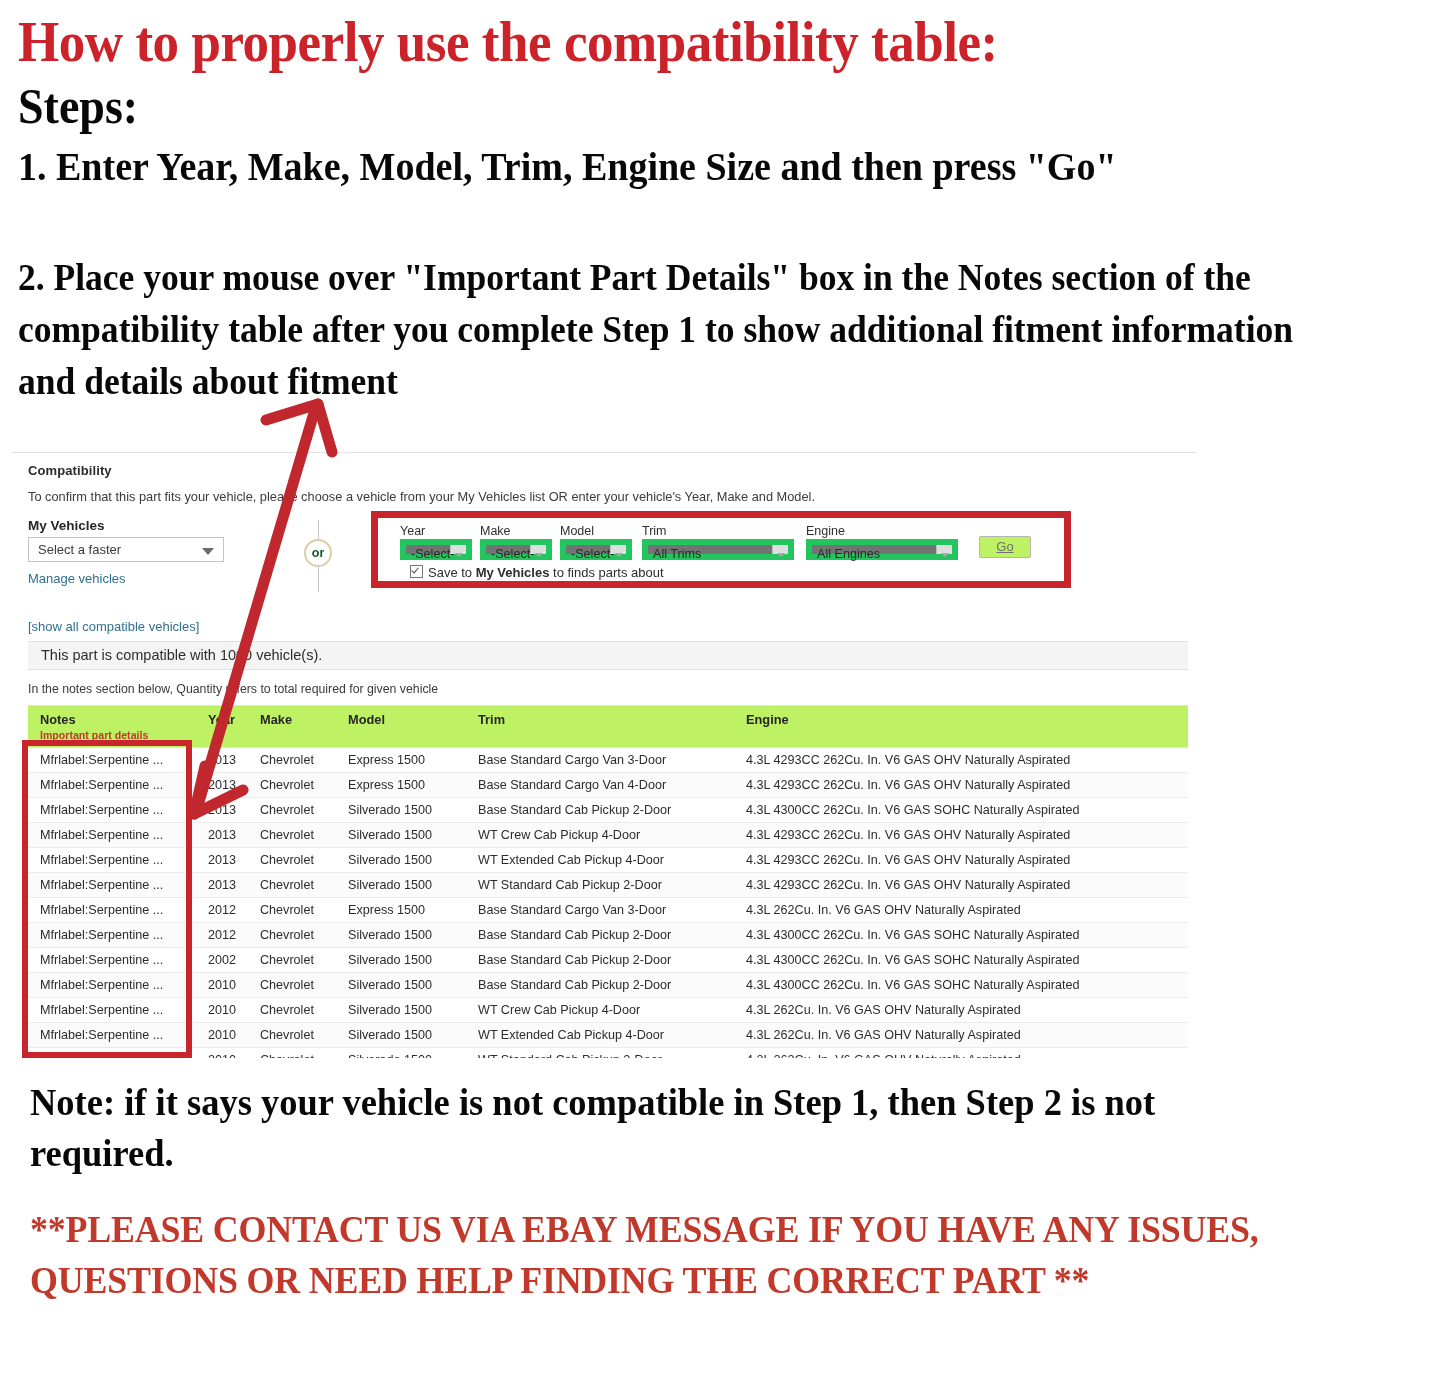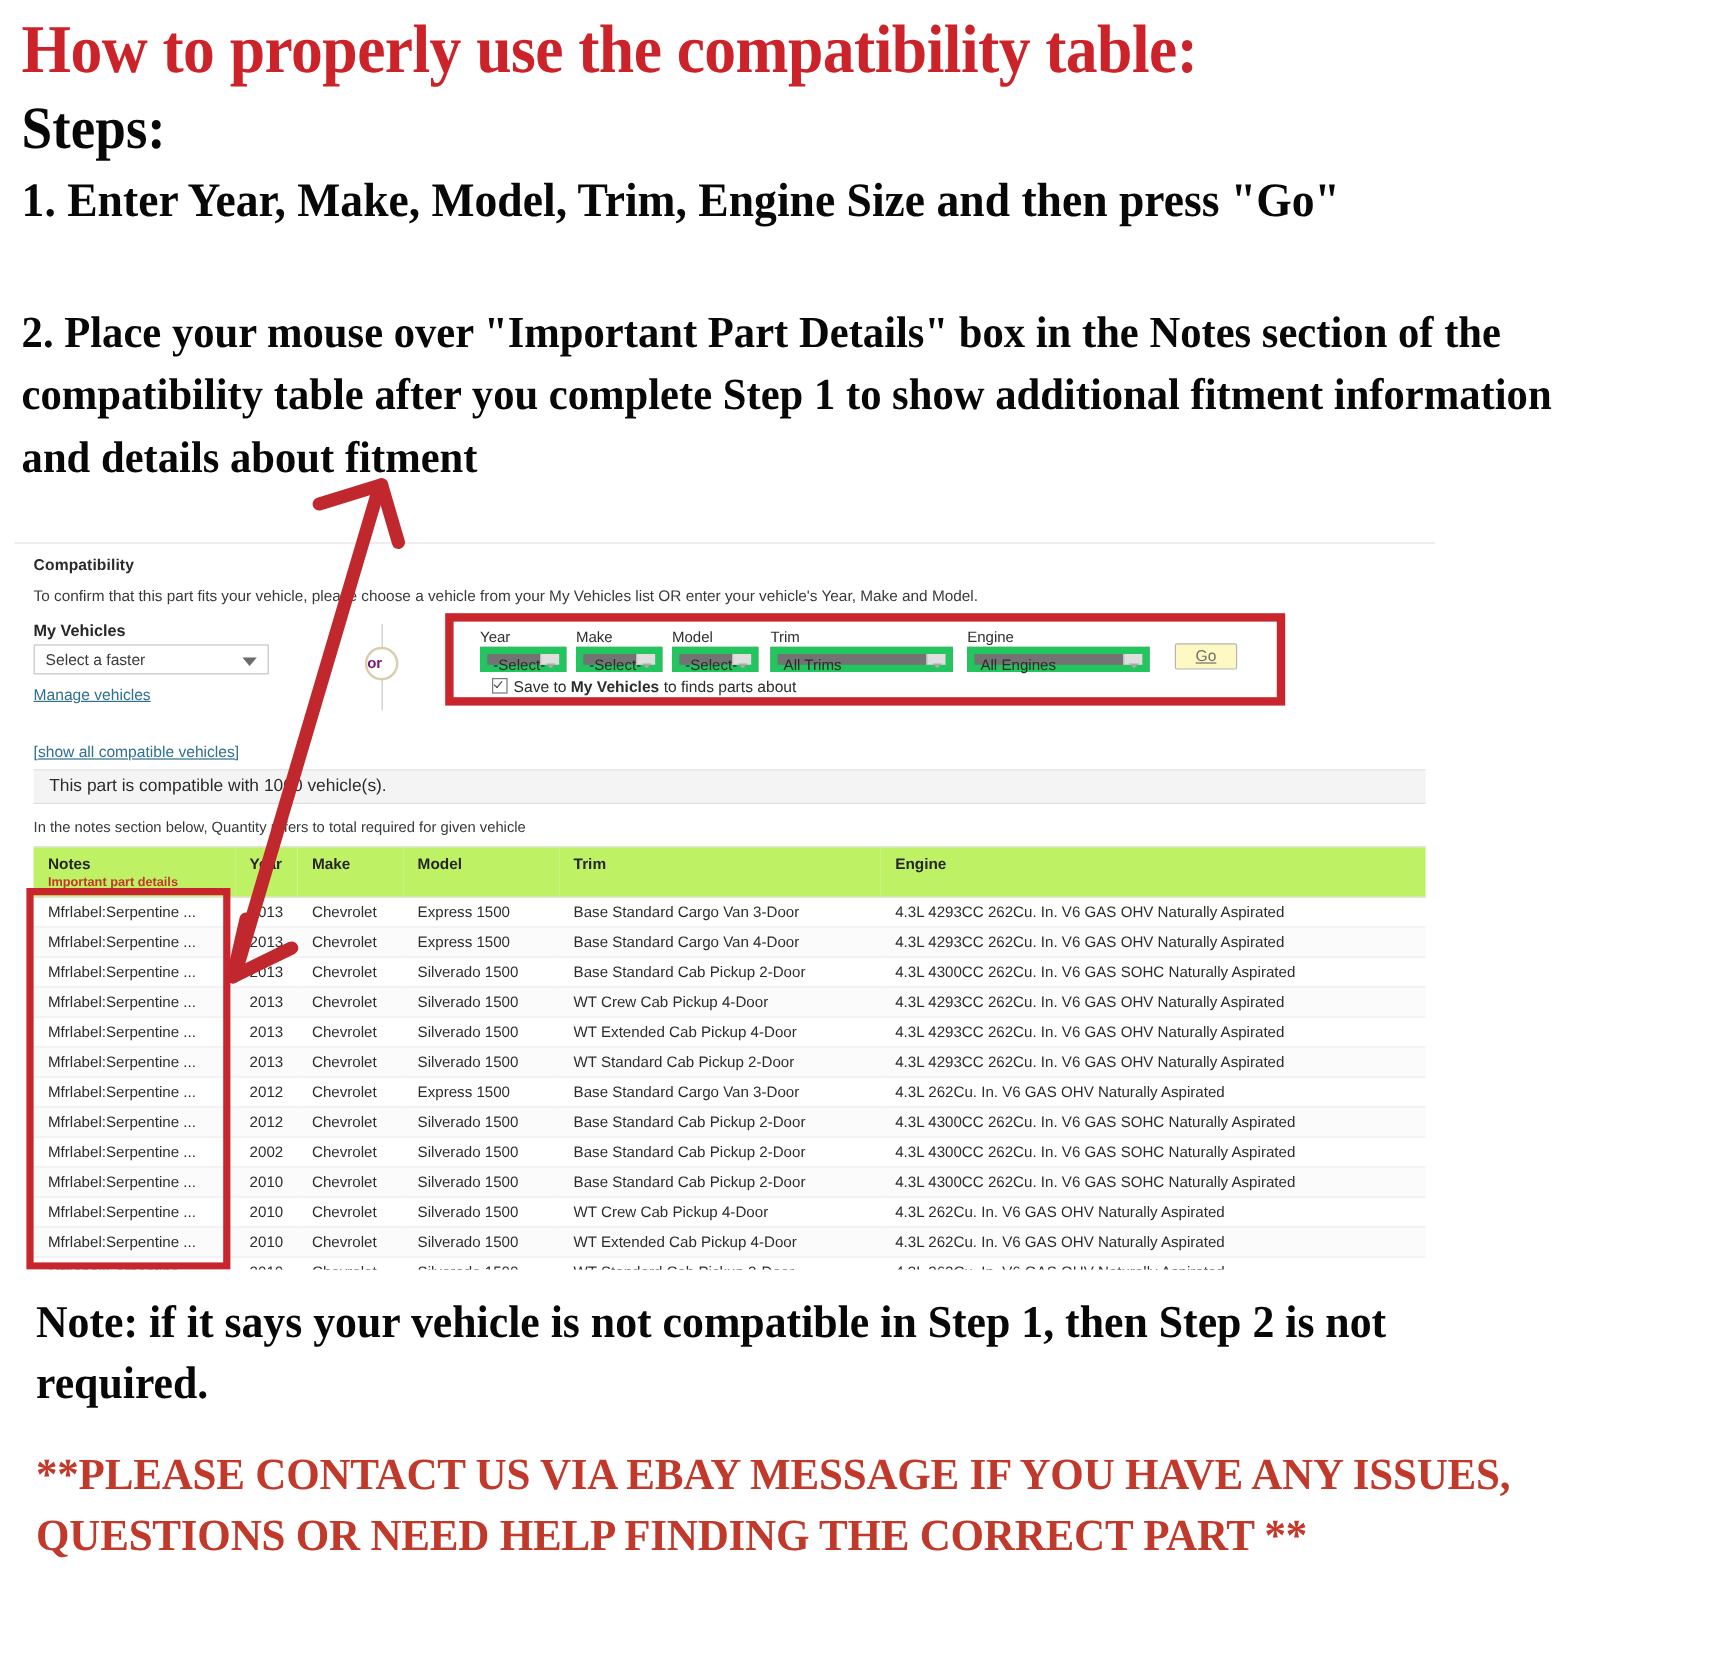--- a/index.html
+++ b/index.html
@@ -140,21 +140,20 @@
     top: 10px;
     width: 0; height: 0;
     border-left: 6px solid transparent;
     border-right: 6px solid transparent;
     border-top: 7px solid #6b6b6b;
   }
   .link-blue {
     position: absolute;
     font-size: 13px;
     color: #2f6f8f;
-    text-decoration: underline;
   }
   .manage-link { left: 16px; top: 118px; }
   .showall-link { left: 16px; top: 166px; }
 
   
   .or-divider {
     position: absolute;
     left: 297px;
     top: 520px;
     width: 44px;
@@ -178,24 +177,24 @@
     border-radius: 50%;
     border: 2px solid #d8ceaa;
     background: #ffffff;
     box-sizing: border-box;
   }
   .or-text {
     position: absolute;
     left: 0;
     top: 5px;
     width: 24px;
-    text-align: left;
+    text-align: center;
     font-size: 12.5px;
     font-weight: bold;
-    color: #701a75;
+    color: #14532d;
   }
 
   
   .selector-redbox {
     position: absolute;
     left: 371px;
     top: 511px;
     width: 700px;
     height: 77px;
     border: 7px solid #c8262c;
@@ -246,21 +245,21 @@
     border-left: 4px solid transparent;
     border-right: 4px solid transparent;
     border-top: 4px solid #a8a8a8;
   }
   .go-button {
     position: absolute;
     left: 601px;
     top: 18px;
     width: 52px;
     height: 22px;
-    background: #fef9c3;
+    background: #bef264;
     border: 1px solid #b4b4b4;
     box-sizing: border-box;
     text-align: center;
     font-size: 13px;
     color: #6f6f6f;
     line-height: 20px;
     border-radius: 2px;
     text-decoration: underline;
   }
   .save-row {

